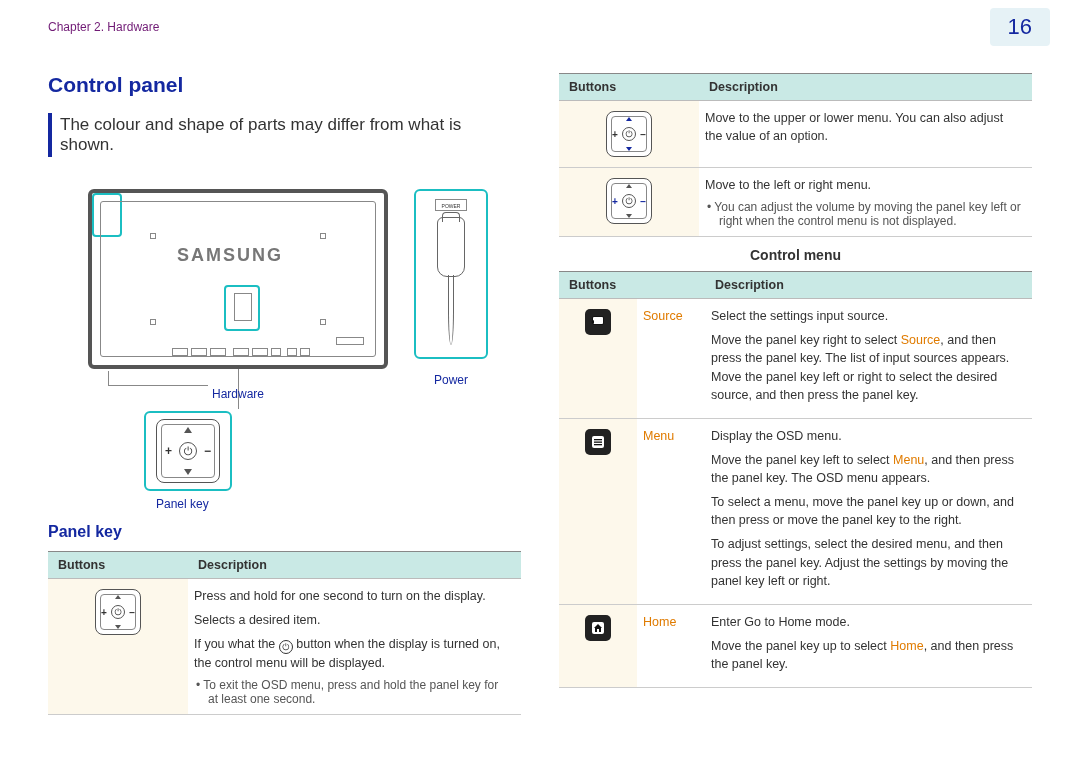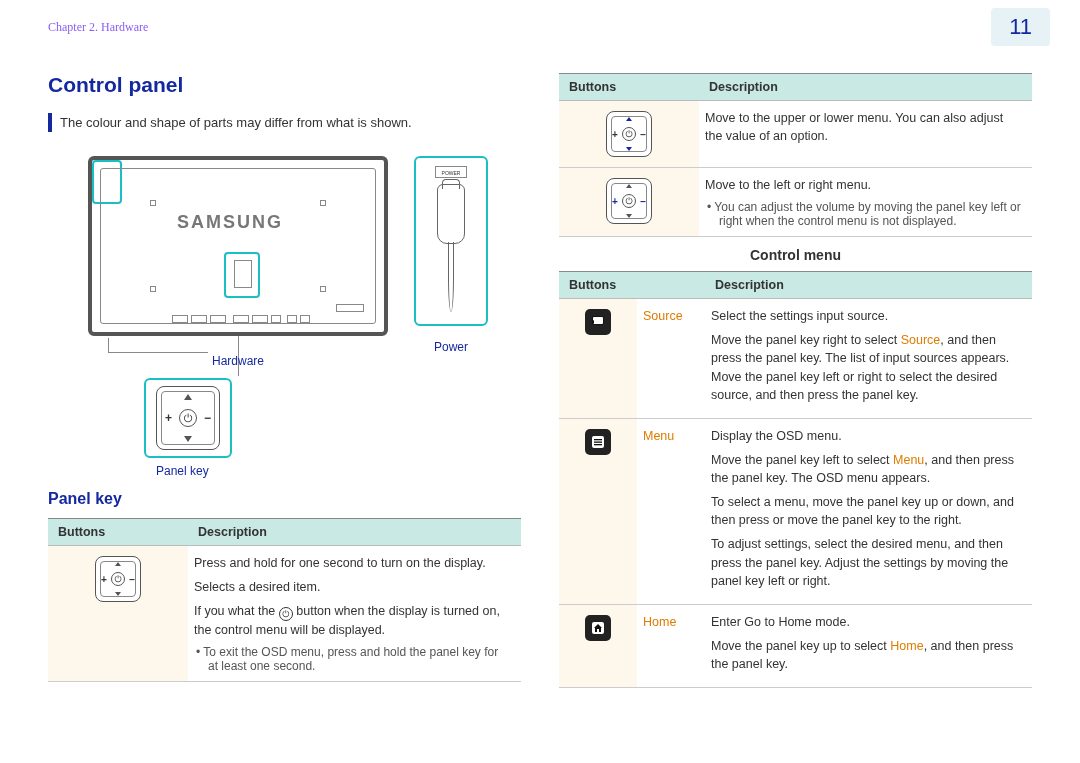--- a/index.html
+++ b/index.html
@@ -13,23 +13,22 @@
     position: relative;
   }
   .header {
     display: flex;
     justify-content: space-between;
     align-items: center;
     padding: 8px 30px 8px 48px;
     border-bottom: 1px solid transparent;
   }
   .chapter-label {
-    color: #8b5cf6;
+    color: #701a75;
     font-size: 12px;
-    font-family: Liberation Serif, serif;
   }
   .page-number {
     background: #e6f2f6;
     color: #1428a0;
     font-size: 22px;
     padding: 6px 18px;
     border-radius: 4px;
   }
   .content {
     display: flex;
@@ -39,22 +38,22 @@
   .col { flex: 1; }
   h1.section-title {
     color: #1428a0;
     font-size: 21px;
     font-weight: 600;
     margin-bottom: 16px;
   }
   .note-line {
     border-left: 4px solid #1428a0;
     padding: 2px 8px;
-    margin-bottom: 16px;
-    font-size: 13px;
+    margin-bottom: 24px;
+    font-size: 17px;
   }
   
   .diagram-wrap { position: relative; width: 440px; height: 330px; margin-bottom: 12px; }
   .tv-body {
     position: absolute; top: 8px; left: 40px;
     width: 300px; height: 180px;
     border: 4px solid #555; border-radius: 6px;
     background: #fff;
   }
   .tv-inner {
@@ -152,21 +151,21 @@
   .bullet::before{content:"• "; }
   .hl { color:#e07b00; }
   .desc p{margin-bottom:6px; line-height:1.45;}
   th.col-btn{width:140px;}
 </style>
 </head>
 <body>
 
 <div class="header">
   <span class="chapter-label">Chapter 2. Hardware</span>
-  <span class="page-number">11</span>
+  <span class="page-number">16</span>
 </div>
 
 <div class="content">
 
   <div class="col">
     <h1 class="section-title">Control panel</h1>
     <div class="note-line">The colour and shape of parts may differ from what is shown.</div>
 
     <div class="diagram-wrap">
       <div class="tv-body">

